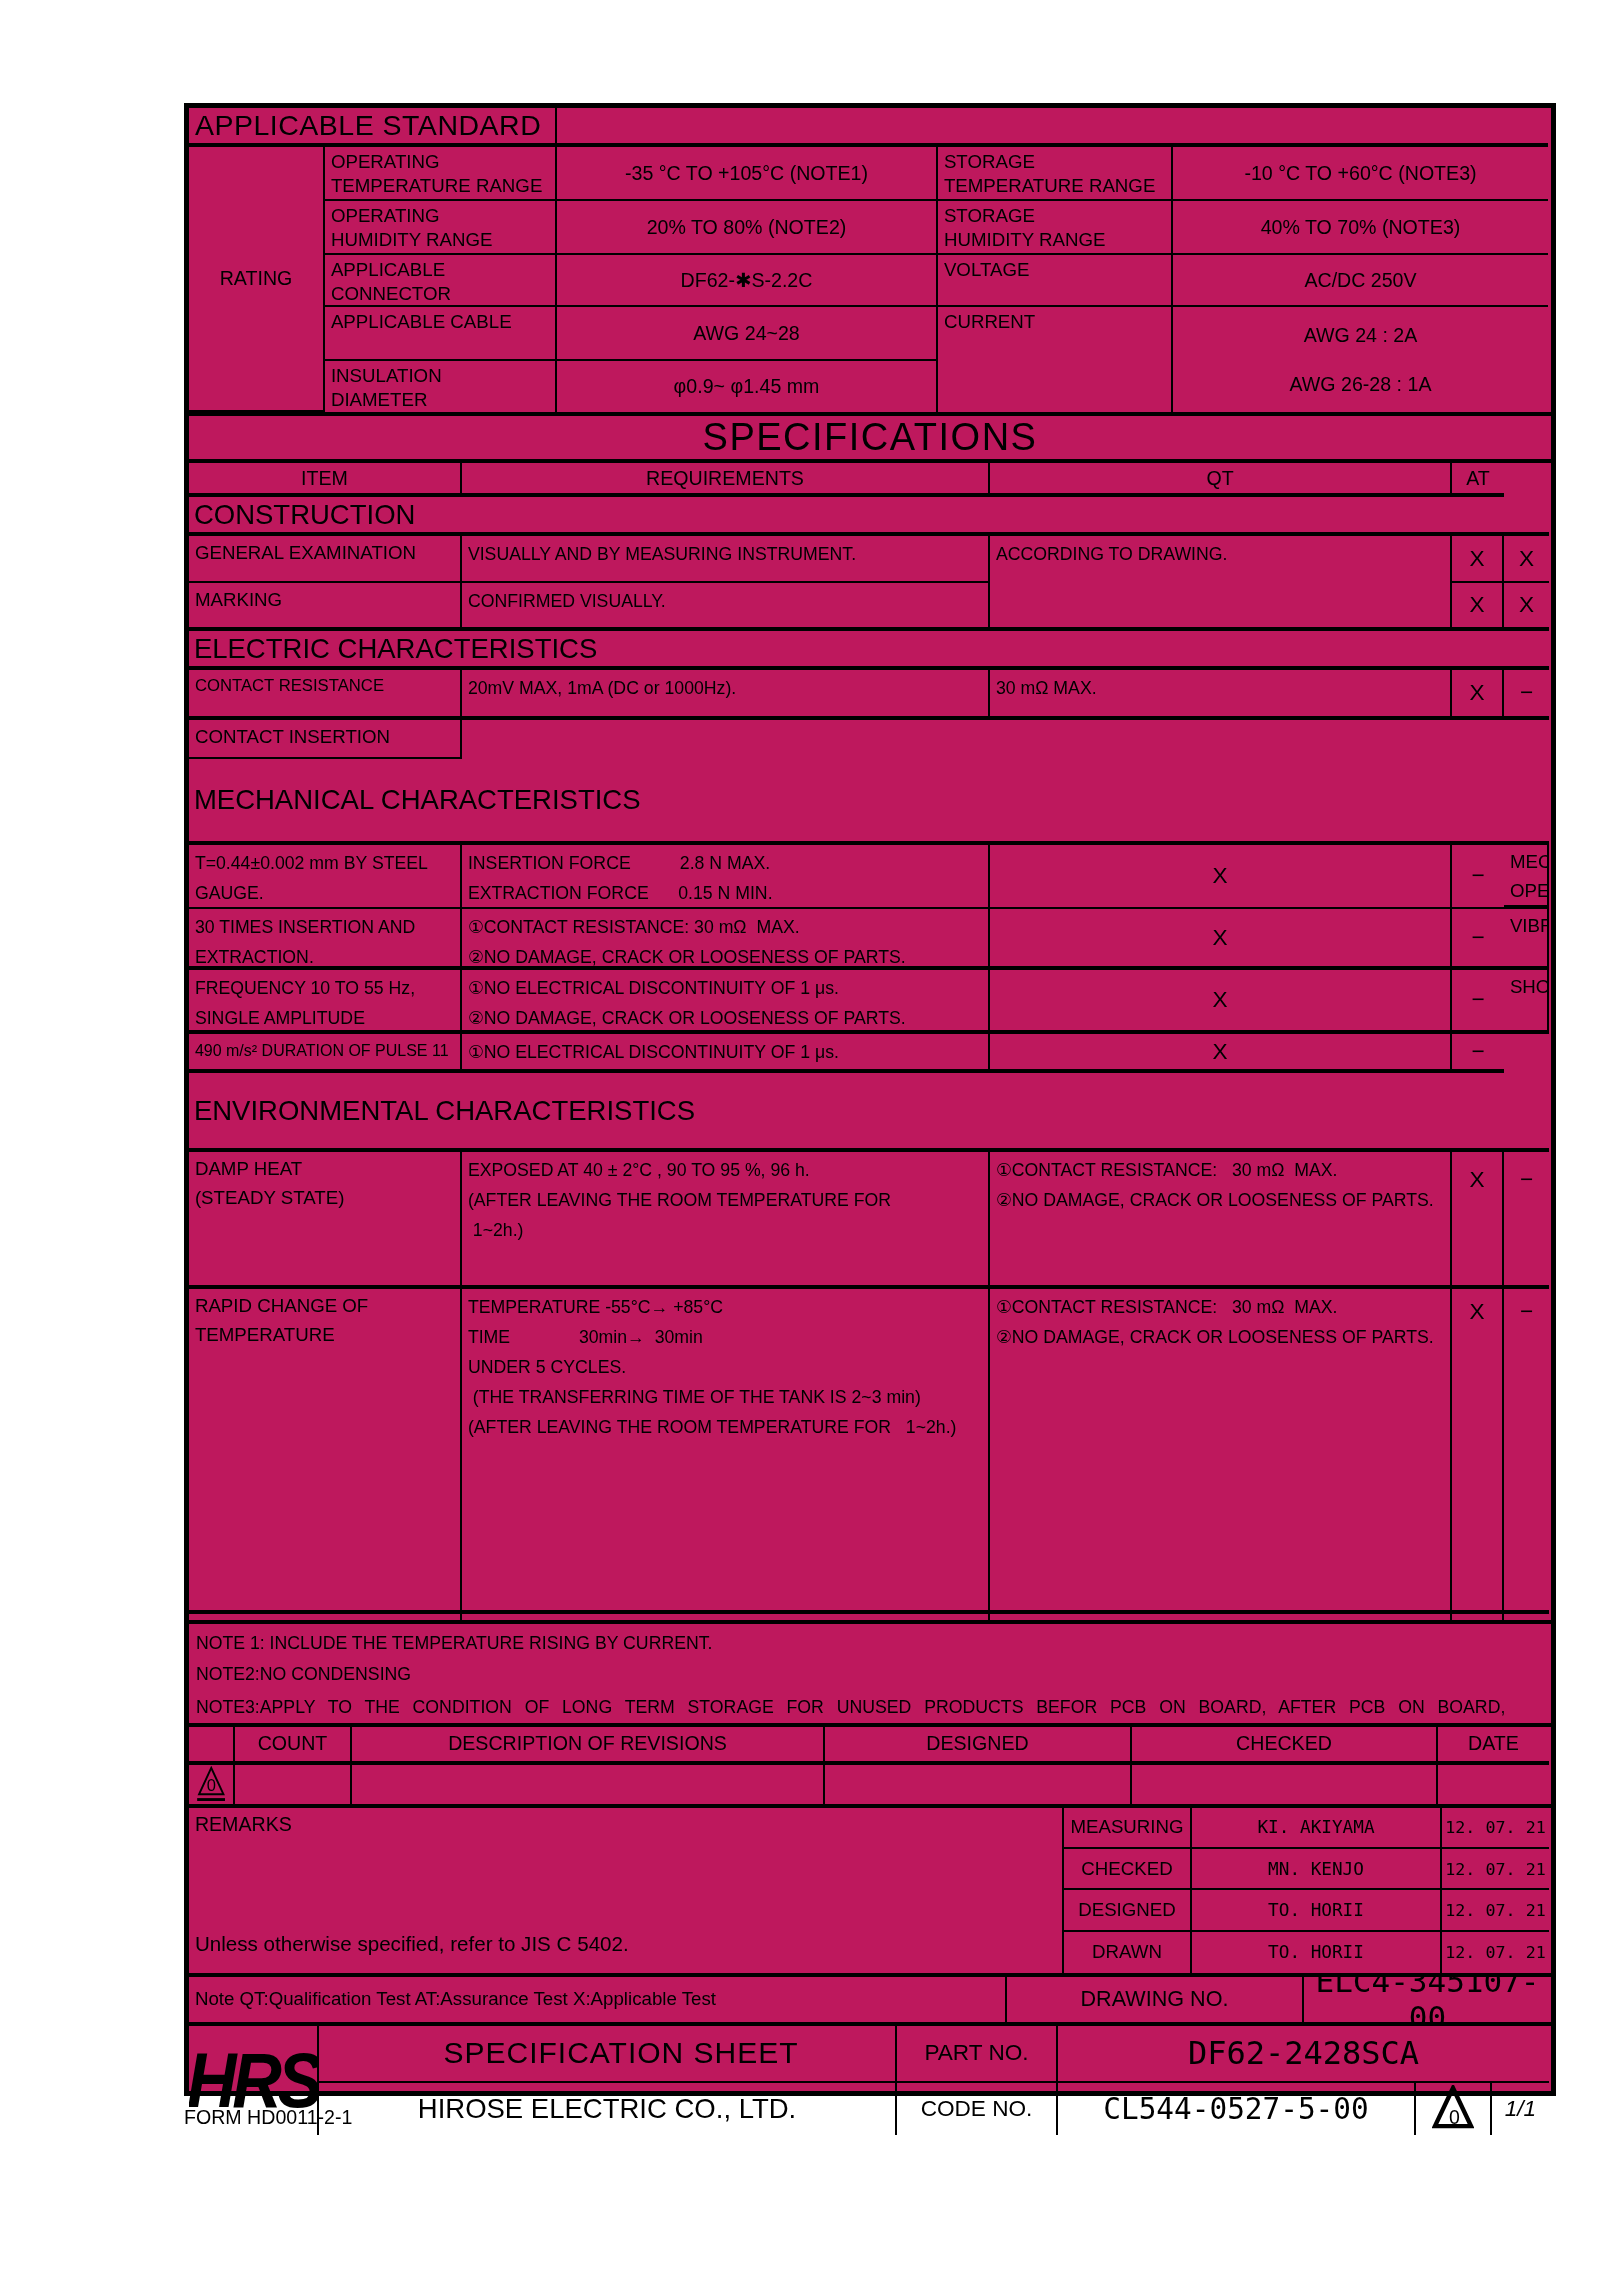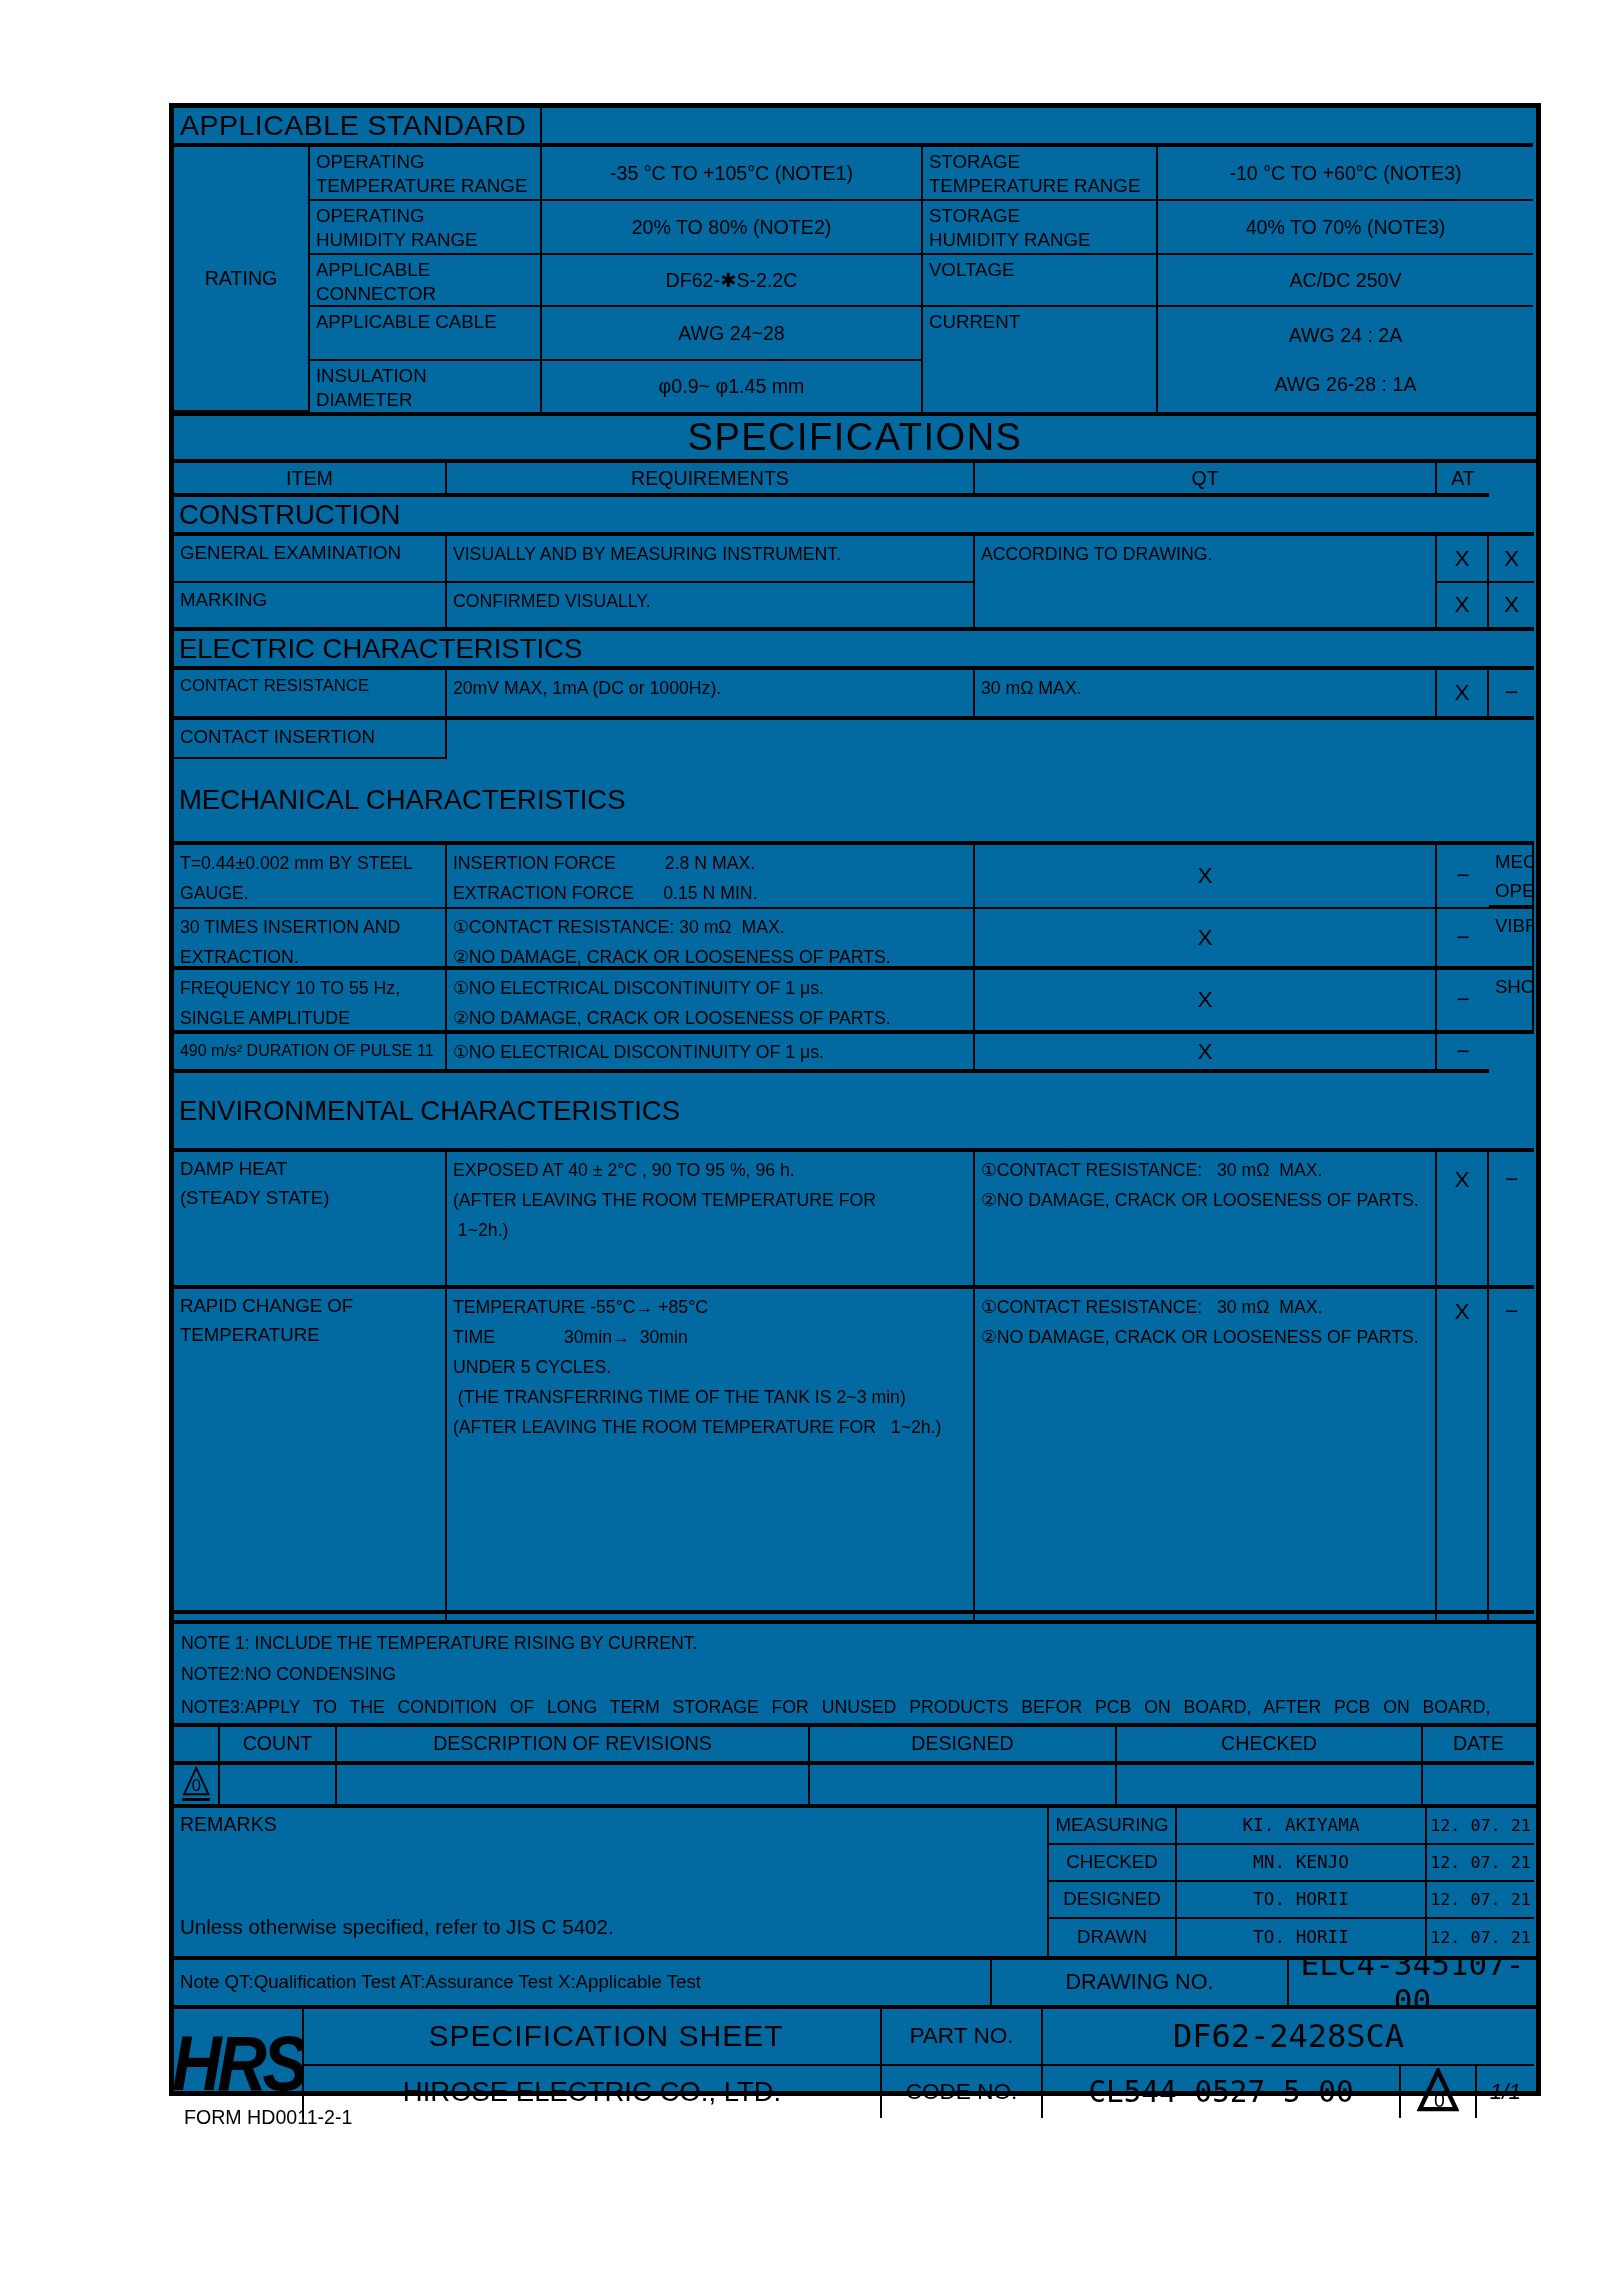--- a/index.html
+++ b/index.html
@@ -4,23 +4,23 @@
 <style>
   * { box-sizing: border-box; margin: 0; padding: 0; }
   html, body { background: #ffffff; }
   body {
     width: 1623px; height: 2295px;
     position: relative;
     font-family: "Liberation Sans", "DejaVu Sans", sans-serif;
     color: #000;
   }
   .doc {
-    position: absolute; left: 169px; top: 103px;
+    position: absolute; left: 184px; top: 103px;
     width: 1372px; height: 1993px;
-    border: 5.9px solid #000; background: #0369a1;
+    border: 5.9px solid #000; background: #be185d;
   }
   .sec { border-bottom: 4.9px solid #000; overflow: hidden; }
   .sec:last-child { border-bottom: none; }
   .grid { display: grid; }
   .cell {
     border-right: 2px solid #000; border-bottom: 2px solid #000;
     display: flex; align-items: center; justify-content: flex-start;
     padding: 2.9px 5.9px; overflow: hidden;
   }
   .nr { border-right: none !important; }
@@ -47,21 +47,21 @@
     letter-spacing: -4.9px; transform: scaleX(0.88); transform-origin: center;
   }
   svg text { font-family: "Liberation Sans", "DejaVu Sans", sans-serif; }
   .form-code { position: absolute; left: 184px; top: 2106px; font-size: 19.6px; }
 
   
   #rating-grid { grid-template-columns: 136px 232px 381px 235px 375px; grid-template-rows: 39px 54px 54px 52px 54px 51px; }
   #spec-grid { grid-template-columns: 273px 528px 462px 52px 45px;
                grid-template-rows: 34px 39px 47px 48px 39px 50px 39px 86px 64px 61px 64px 39px 79px 137px 325px; }
   #rev-grid { grid-template-columns: 46px 117px 473px 307px 306px 111px; grid-template-rows: 38px 39px; }
-  #remarks-flex { display: flex; height: 152px; }
+  #remarks-flex { display: flex; height: 169px; }
   #apv-grid { grid-template-columns: 128px 250px 109px; grid-template-rows: repeat(4, 1fr); width: 487px; height: 100%; }
   .apv-cell { border-left: 2px solid #000; border-bottom: 2px solid #000; display:flex; align-items:center; justify-content:center; overflow:hidden; }
   #noteqt-flex { display: flex; height: 49px; }
   #title-grid { grid-template-columns: 130px 578px 161px 358px 76px 57px; grid-template-rows: 57px 52px; }
 </style>
 </head>
 <body>
 
 <div class="doc">
 

